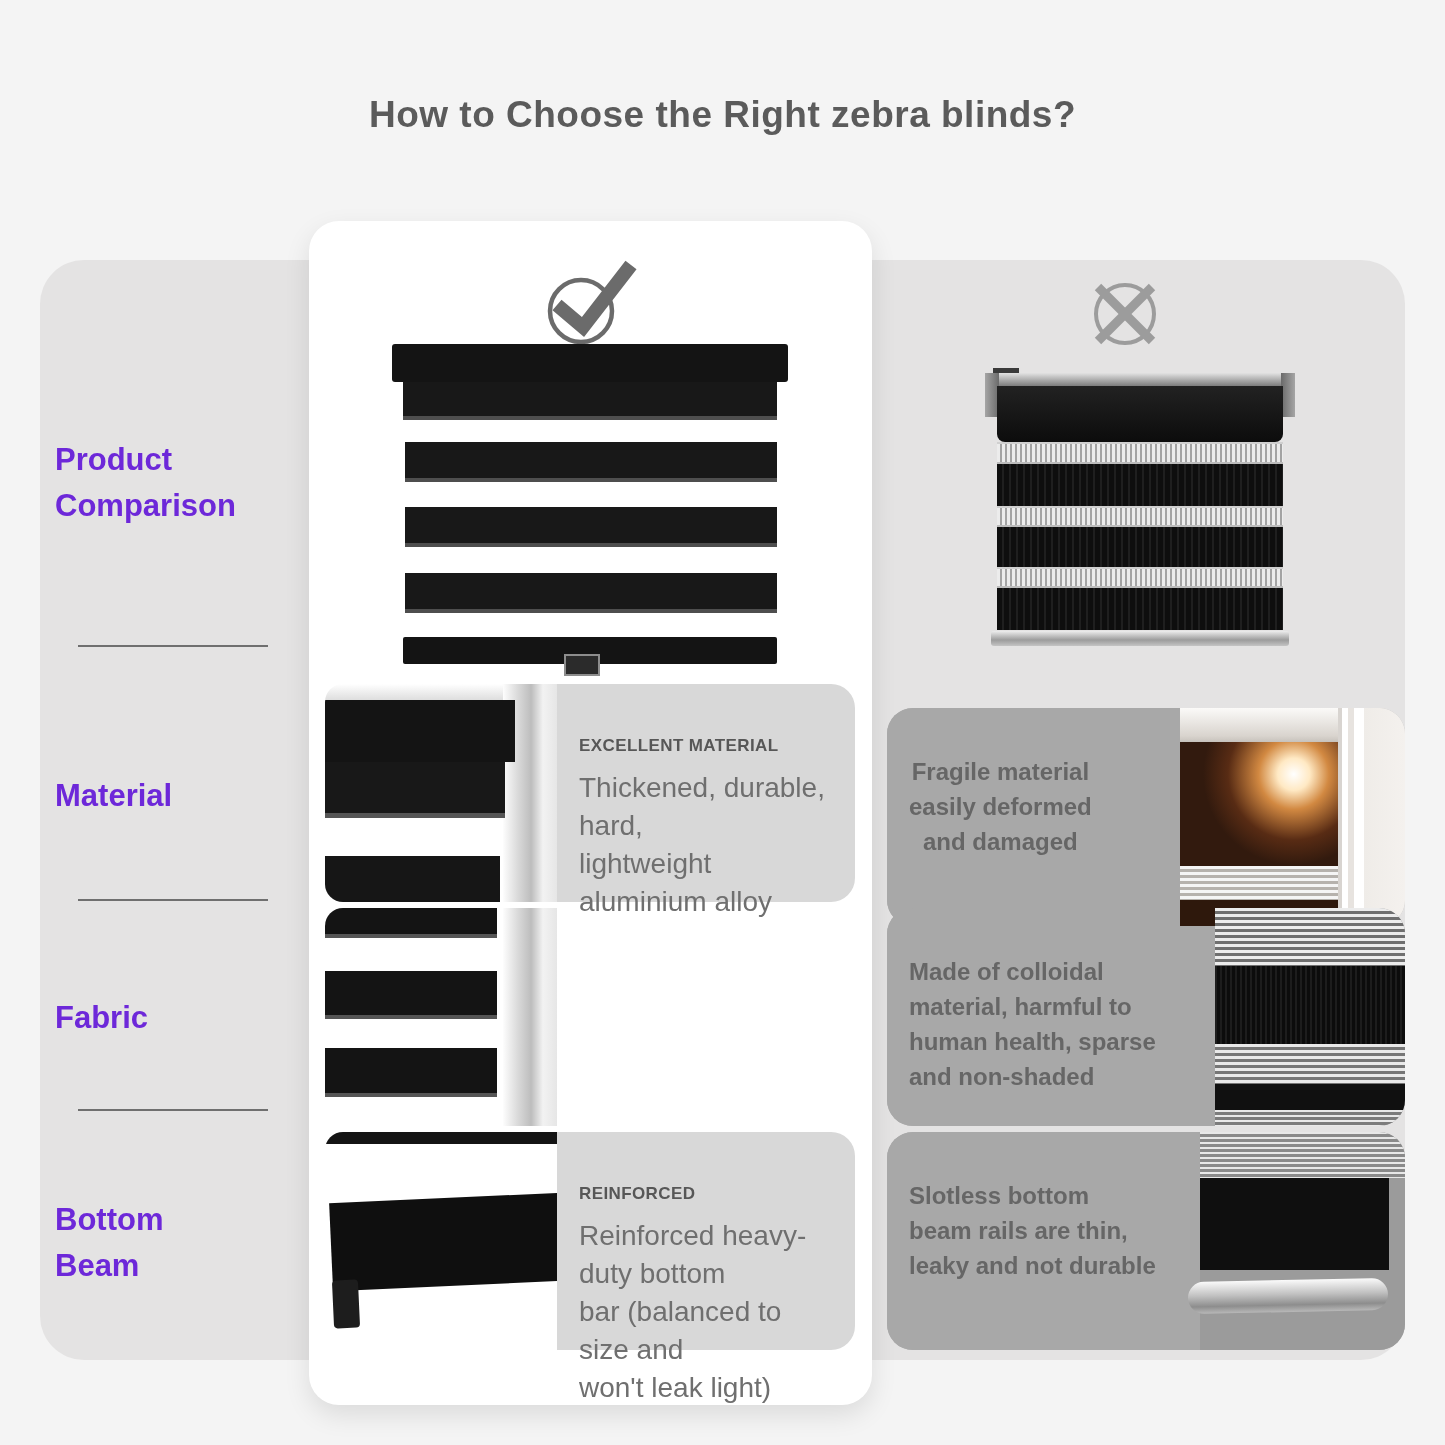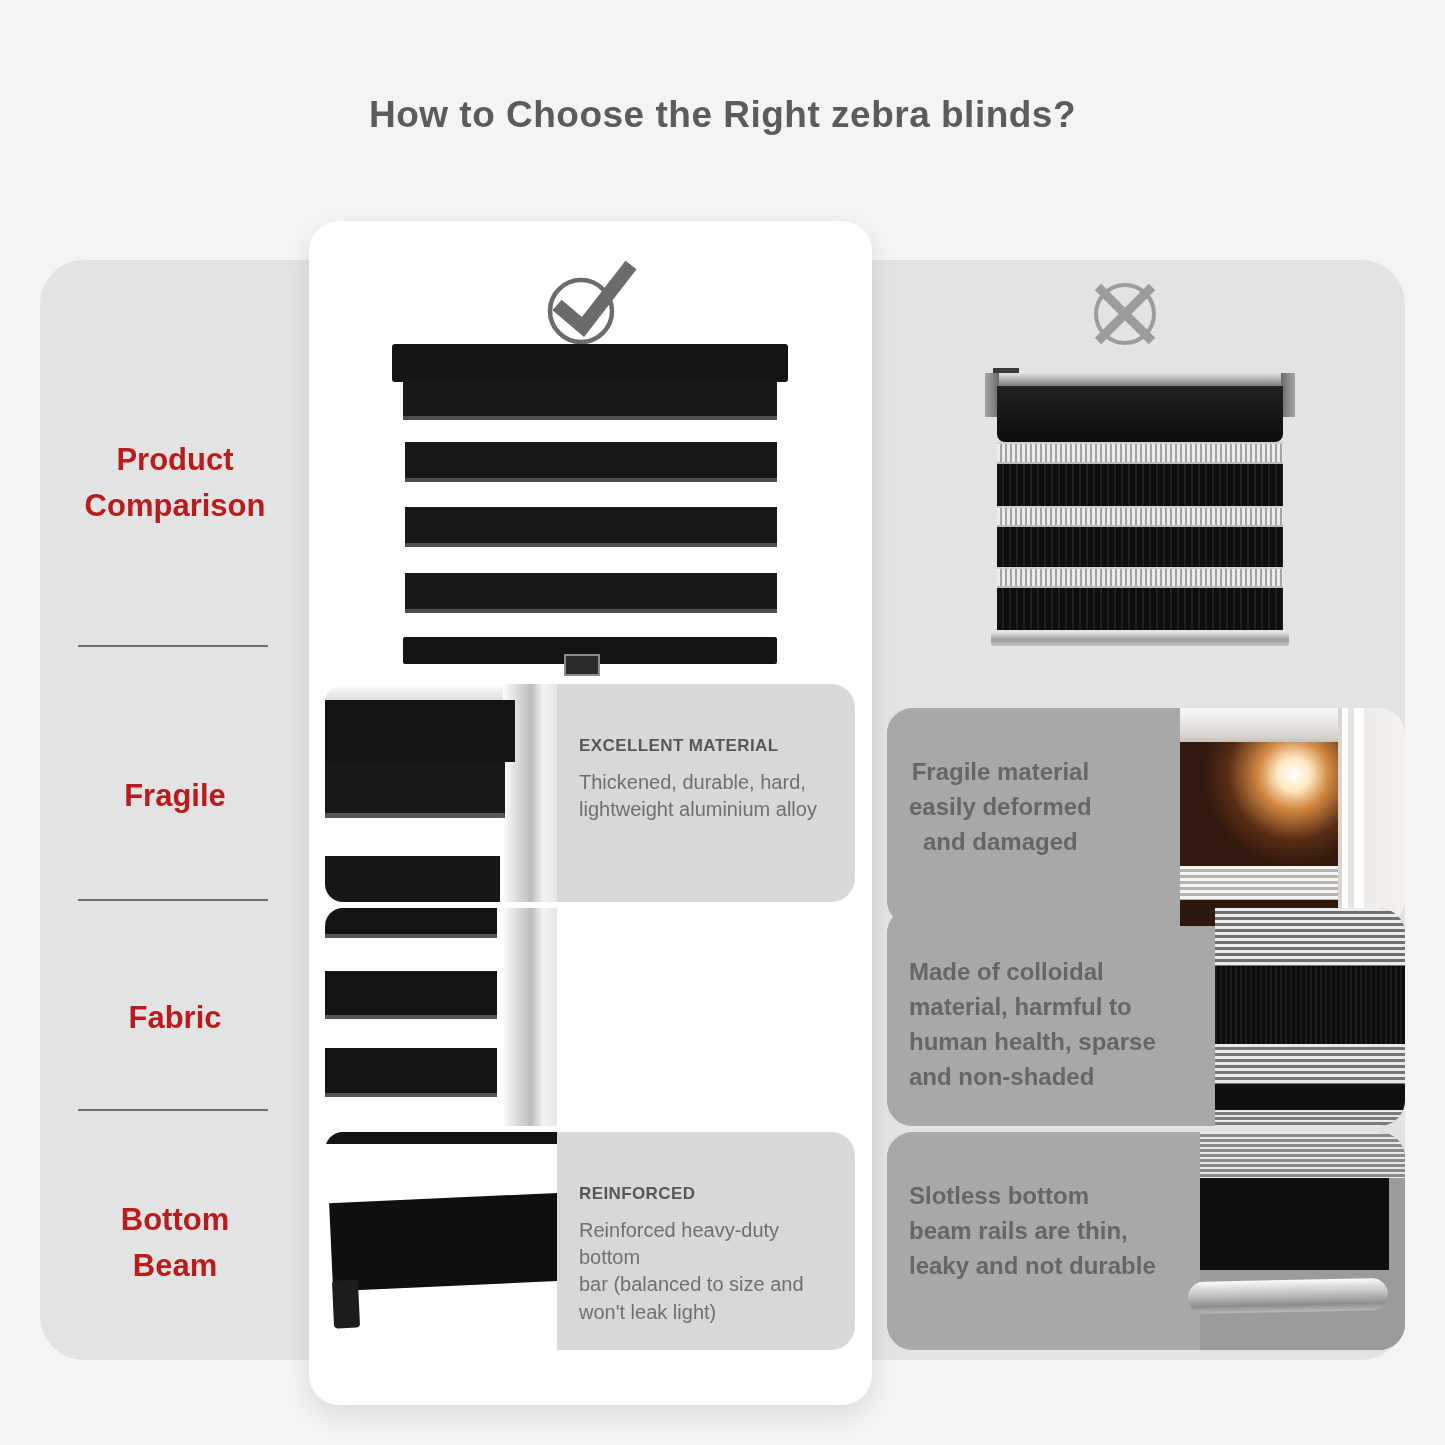--- a/index.html
+++ b/index.html
@@ -17,22 +17,22 @@
   }
 
   
   .table-bg{
     position:absolute;left:40px;top:260px;width:1365px;height:1100px;
     background:#e4e3e3;border-radius:44px;
   }
 
   
   .row-label{
-    position:absolute;left:40px;width:270px;text-align:center;
-    font-size:31px;font-weight:700;color:#b91c1c;line-height:46px;
+    position:absolute;left:55px;width:270px;
+    font-size:31px;font-weight:700;color:#6d28d9;line-height:46px;
     white-space:pre-line;
   }
   .row-divider{
     position:absolute;left:78px;width:190px;height:2px;background:#6f6f6f;
   }
 
   
   .good-card{
     position:absolute;left:309px;top:221px;width:563px;height:1184px;
     background:#ffffff;border-radius:30px;
@@ -54,21 +54,21 @@
   .g-photo{
     position:absolute;left:16px;width:232px;height:218px;overflow:hidden;
     background:#fff;border-radius:18px 0 0 18px;
   }
   .g-block{
     position:absolute;left:248px;width:298px;height:218px;
     background:#d8d8d8;border-radius:0 24px 24px 0;
     padding:52px 20px 0 22px;
   }
   .g-heading{font-size:17px;font-weight:700;color:#575757;letter-spacing:.4px;}
-  .g-body{margin-top:13px;font-size:20px;color:#6f6f6f;line-height:1.36;white-space:pre-line;}
+  .g-body{margin-top:13px;font-size:28px;color:#6f6f6f;line-height:1.36;white-space:pre-line;}
 
   .row-material{top:463px;}
   .row-fabric{top:687px;}
   .row-bottom{top:911px;}
 
   
   .frame-strip{position:absolute;left:178px;top:0;width:54px;height:100%;
     background:linear-gradient(90deg,#fdfdfd 0%,#d9d9d9 28%,#bdbdbd 52%,#f2f2f2 74%,#e6e6e6 100%);}
   .frame-top{position:absolute;left:0;top:0;width:178px;height:16px;
     background:linear-gradient(180deg,#ffffff,#dedede);}
@@ -145,21 +145,21 @@
 
 <div class="canvas">
 
   <div class="title">How to Choose the Right zebra blinds?</div>
 
   <div class="table-bg"></div>
 
   <div class="row-label" style="top:437px;">Product
 Comparison</div>
   <div class="row-divider" style="top:645px;"></div>
-  <div class="row-label" style="top:773px;">Fragile</div>
+  <div class="row-label" style="top:773px;">Material</div>
   <div class="row-divider" style="top:899px;"></div>
   <div class="row-label" style="top:995px;">Fabric</div>
   <div class="row-divider" style="top:1109px;"></div>
   <div class="row-label" style="top:1197px;">Bottom
 Beam</div>
 
   <div class="good-card">
 
     <svg class="abs" style="left:236px;top:37px;" width="92" height="88" viewBox="0 0 92 88">
       <circle cx="36" cy="53" r="31" fill="none" stroke="#6b6b6b" stroke-width="4.5"></circle>

